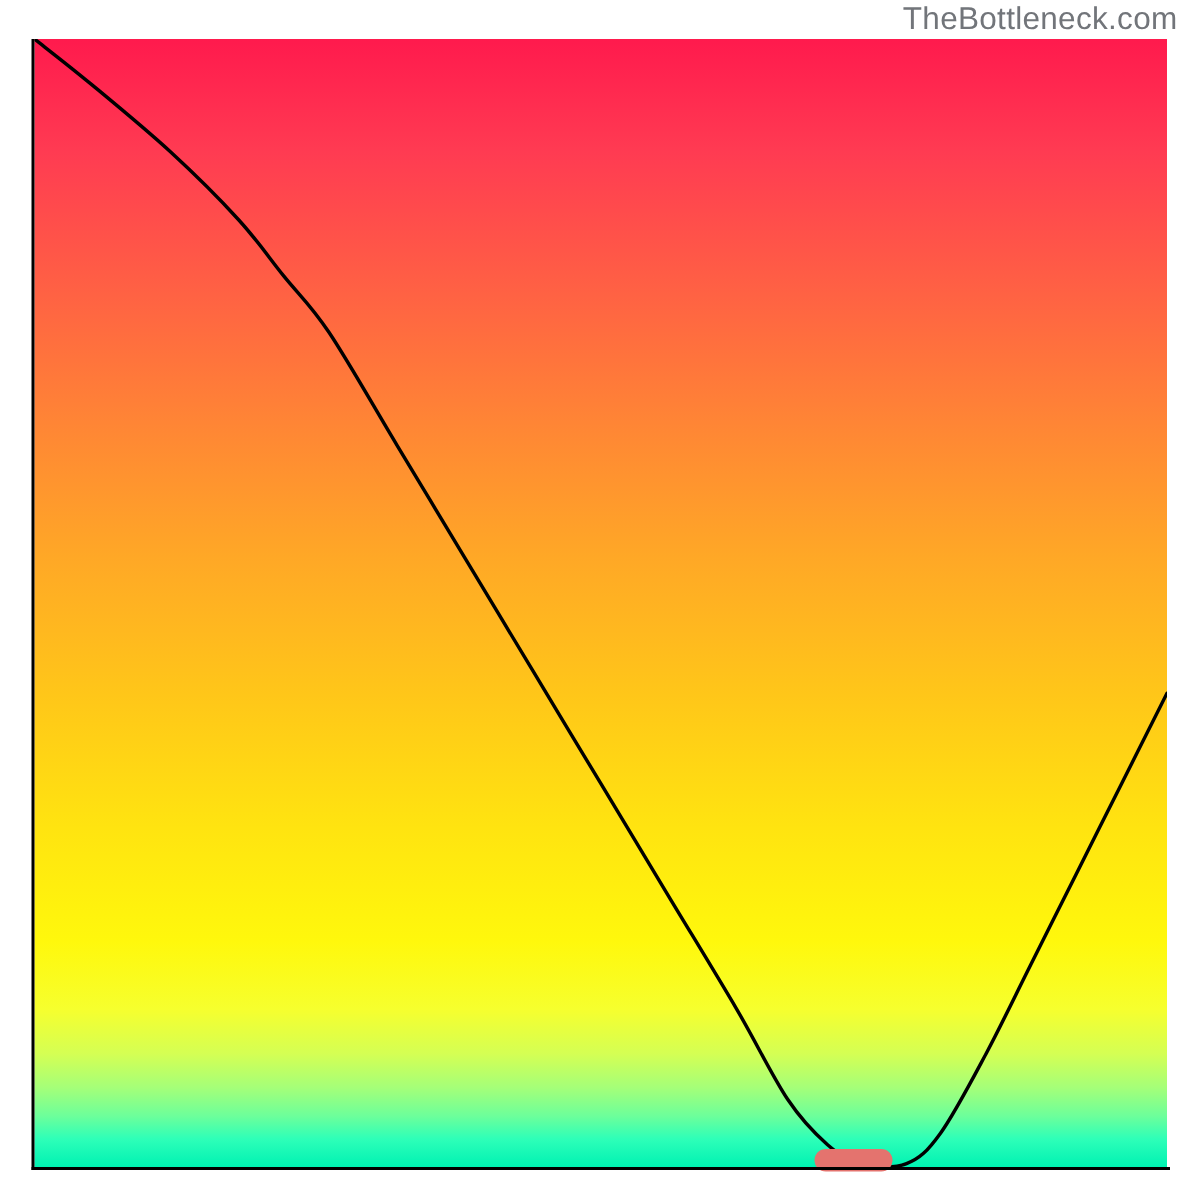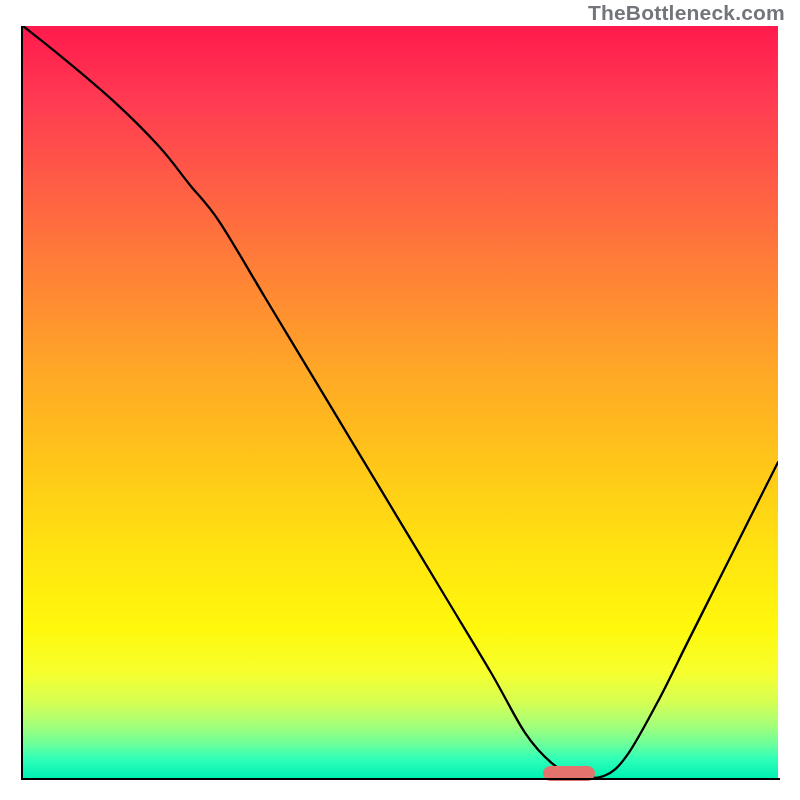--- a/index.html
+++ b/index.html
@@ -69,21 +69,21 @@
     width: 759px;
     height: 2px;
     background: #000000;
   }
   #watermark {
     position: absolute;
     top: 1px;
     right: 15px;
     font-family: Arial, Helvetica, sans-serif;
     font-size: 21px;
-    font-weight: 700;
+    font-weight: 400;
     color: #72757a;
     letter-spacing: 0.2px;
   }
 </style>
 </head>
 <body>
 
 <div id="stage">
   <div id="gradient"></div>
 

